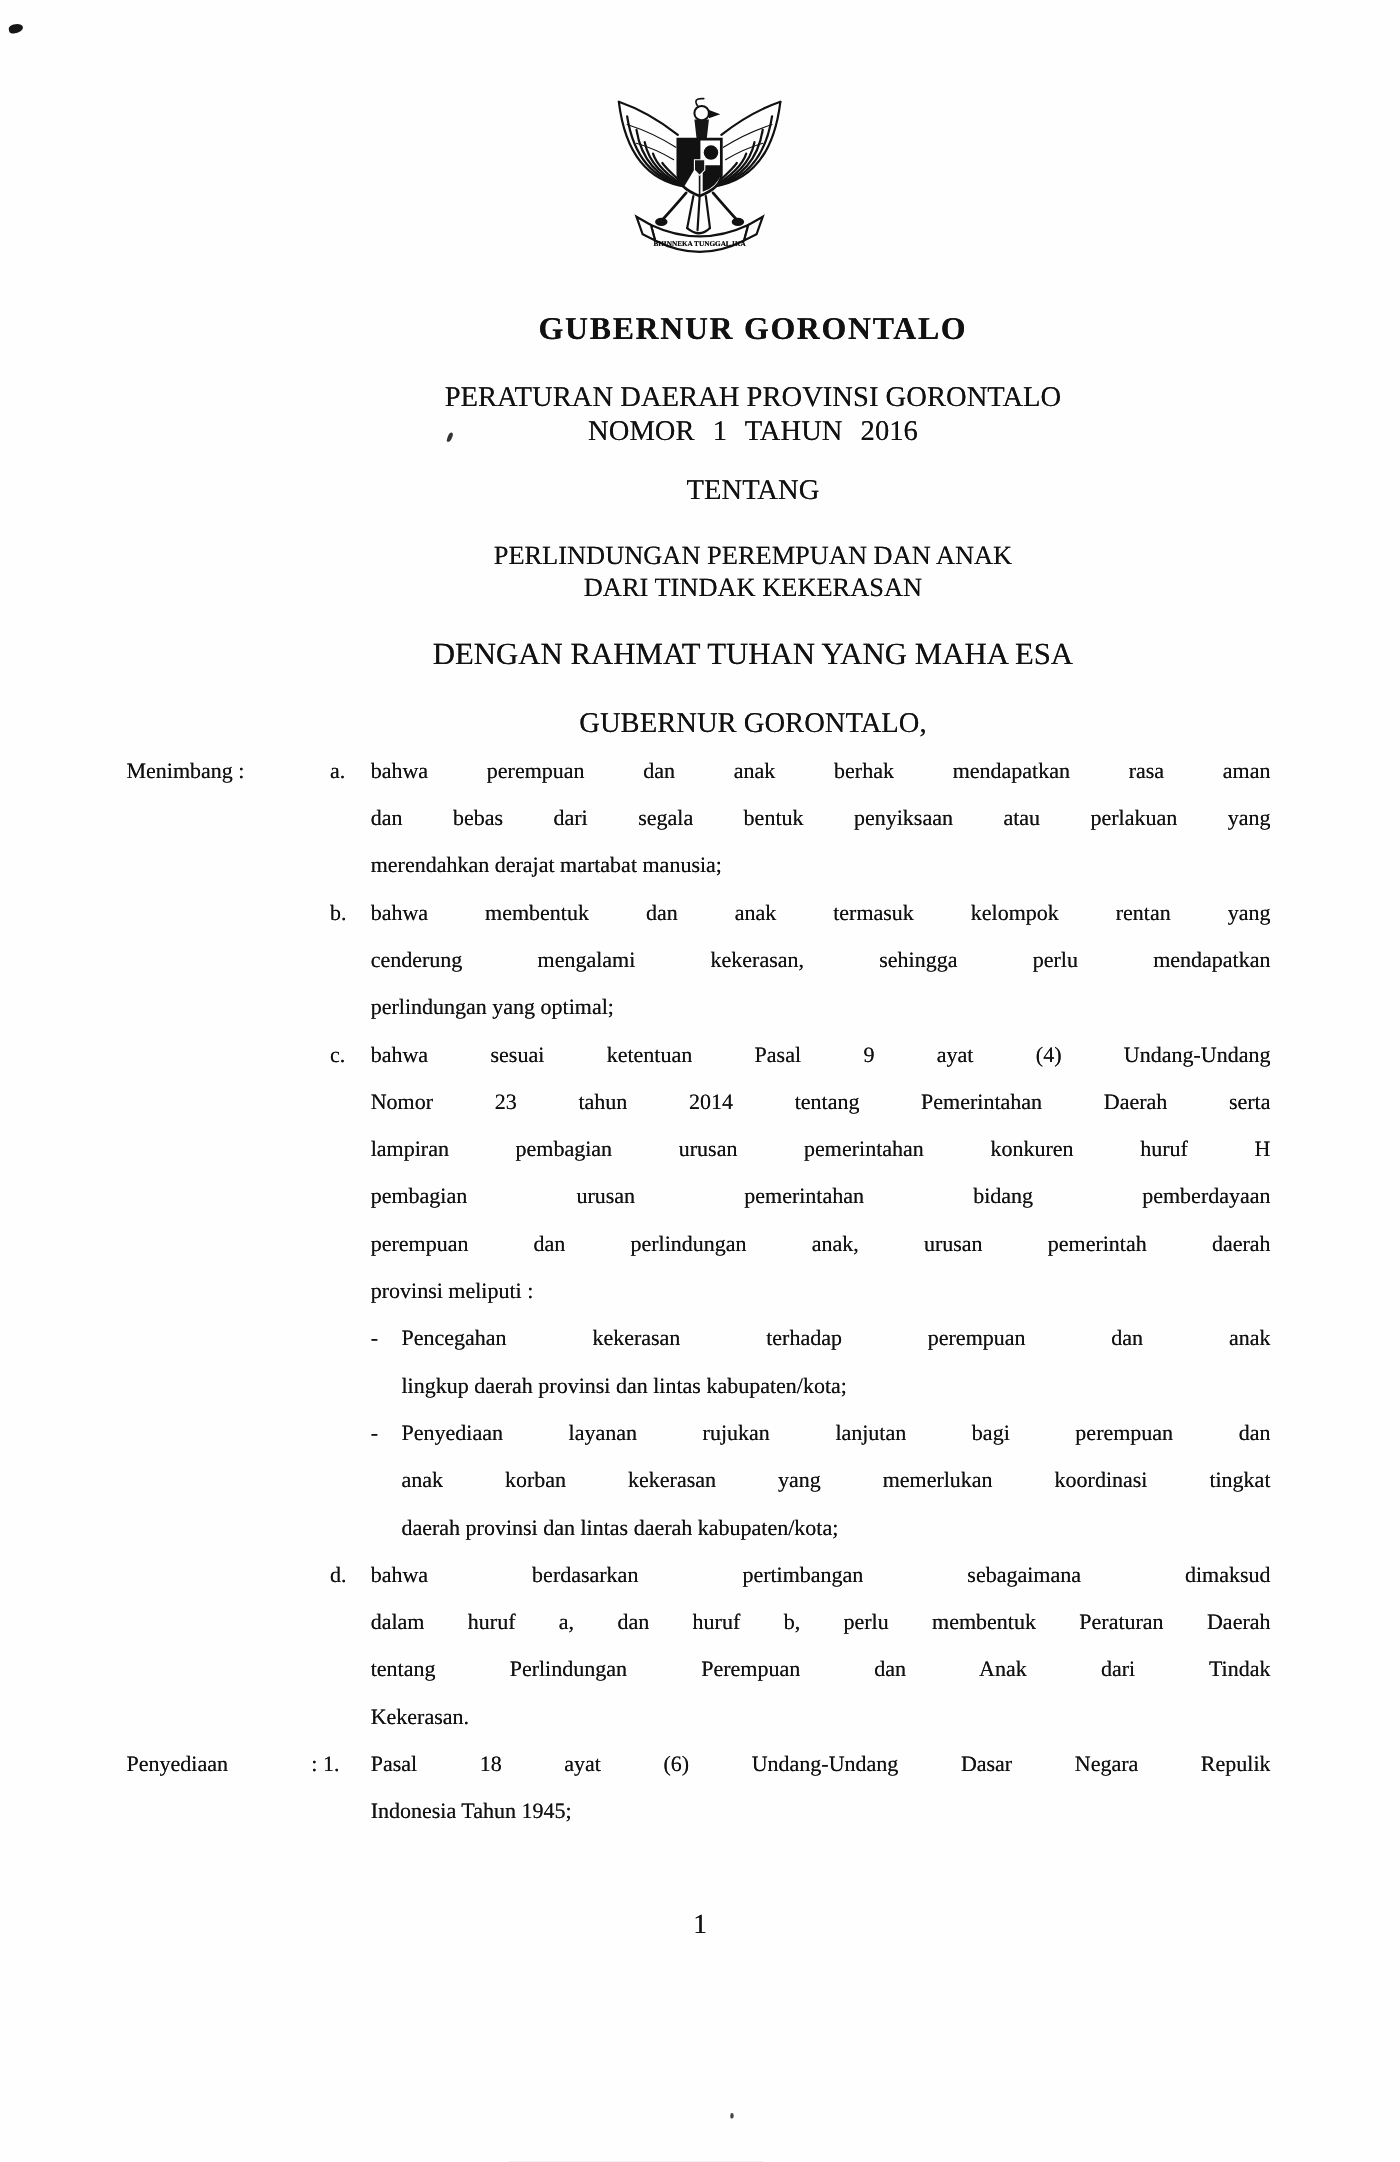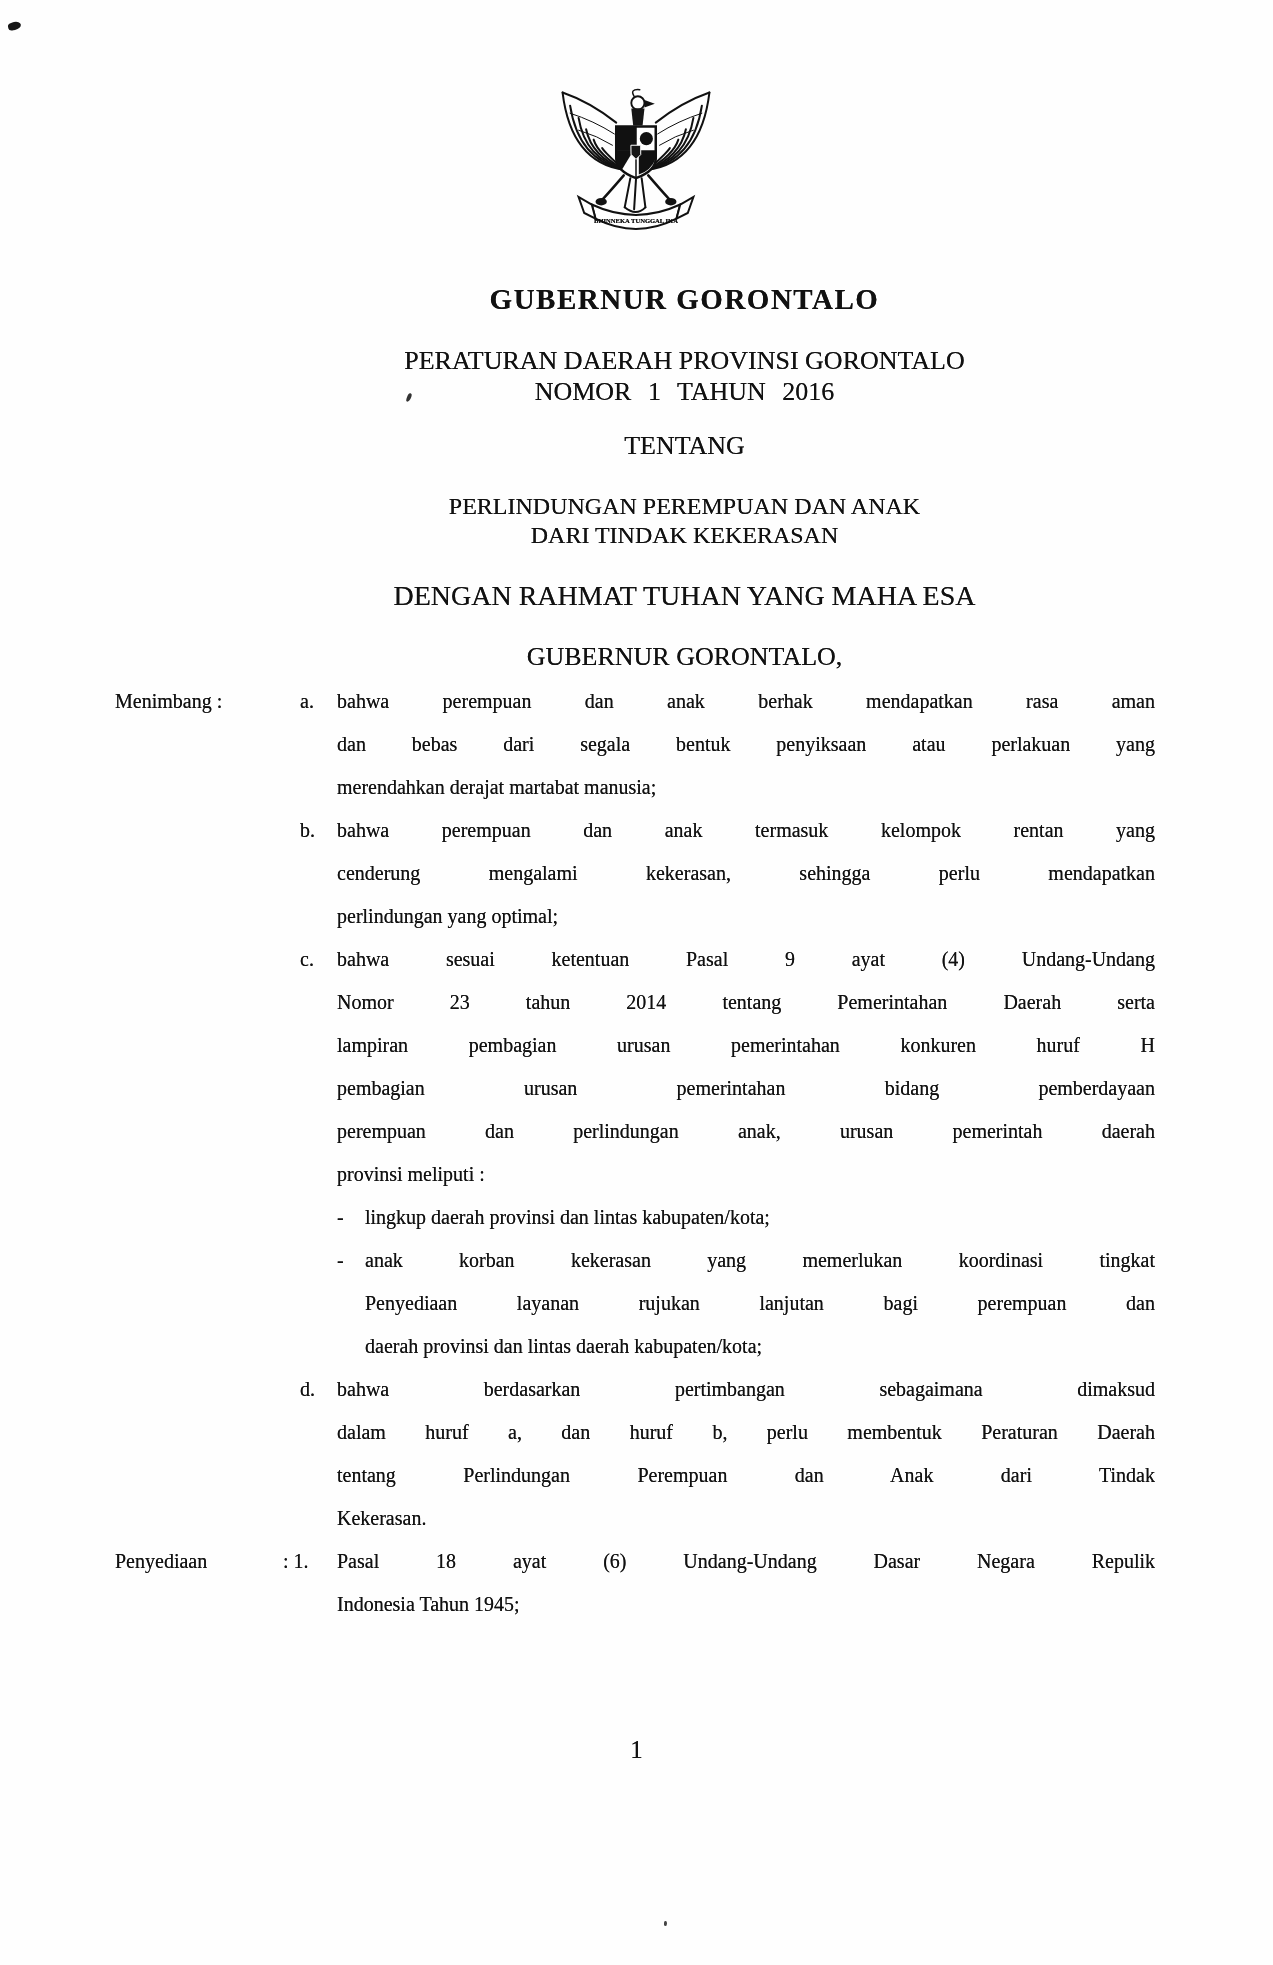--- a/index.html
+++ b/index.html
@@ -140,48 +140,49 @@
       <div class="lines">
         <div class="ln">bahwa perempuan dan anak berhak mendapatkan rasa aman</div>
         <div class="ln">dan bebas dari segala bentuk penyiksaan atau perlakuan yang</div>
         <div class="ln end">merendahkan derajat martabat manusia;</div>
       </div>
     </div>
 
     <div class="item">
       <span class="marker">b.</span>
       <div class="lines">
-        <div class="ln">bahwa perempuan dan anak termasuk kelompok rentan yang</div>
+        <div class="ln">bahwa membentuk dan anak termasuk kelompok rentan yang</div>
         <div class="ln">cenderung mengalami kekerasan, sehingga perlu mendapatkan</div>
         <div class="ln end">perlindungan yang optimal;</div>
       </div>
     </div>
 
     <div class="item">
       <span class="marker">c.</span>
       <div class="lines">
         <div class="ln">bahwa sesuai ketentuan Pasal 9 ayat (4) Undang-Undang</div>
         <div class="ln">Nomor 23 tahun 2014 tentang Pemerintahan Daerah serta</div>
         <div class="ln">lampiran pembagian urusan pemerintahan konkuren huruf H</div>
         <div class="ln">pembagian urusan pemerintahan bidang pemberdayaan</div>
         <div class="ln">perempuan dan perlindungan anak, urusan pemerintah daerah</div>
         <div class="ln end">provinsi meliputi :</div>
 
         <div class="sub">
           <span class="dash">-</span>
           <div class="lines2">
+            <div class="ln">Pencegahan kekerasan terhadap perempuan dan anak</div>
             <div class="ln end">lingkup daerah provinsi dan lintas kabupaten/kota;</div>
           </div>
         </div>
 
         <div class="sub">
           <span class="dash">-</span>
           <div class="lines2">
+            <div class="ln">Penyediaan layanan rujukan lanjutan bagi perempuan dan</div>
             <div class="ln">anak korban kekerasan yang memerlukan koordinasi tingkat</div>
-            <div class="ln">Penyediaan layanan rujukan lanjutan bagi perempuan dan</div>
             <div class="ln end">daerah provinsi dan lintas daerah kabupaten/kota;</div>
           </div>
         </div>
       </div>
     </div>
 
     <div class="item">
       <span class="marker">d.</span>
       <div class="lines">
         <div class="ln">bahwa berdasarkan pertimbangan sebagaimana dimaksud</div>

